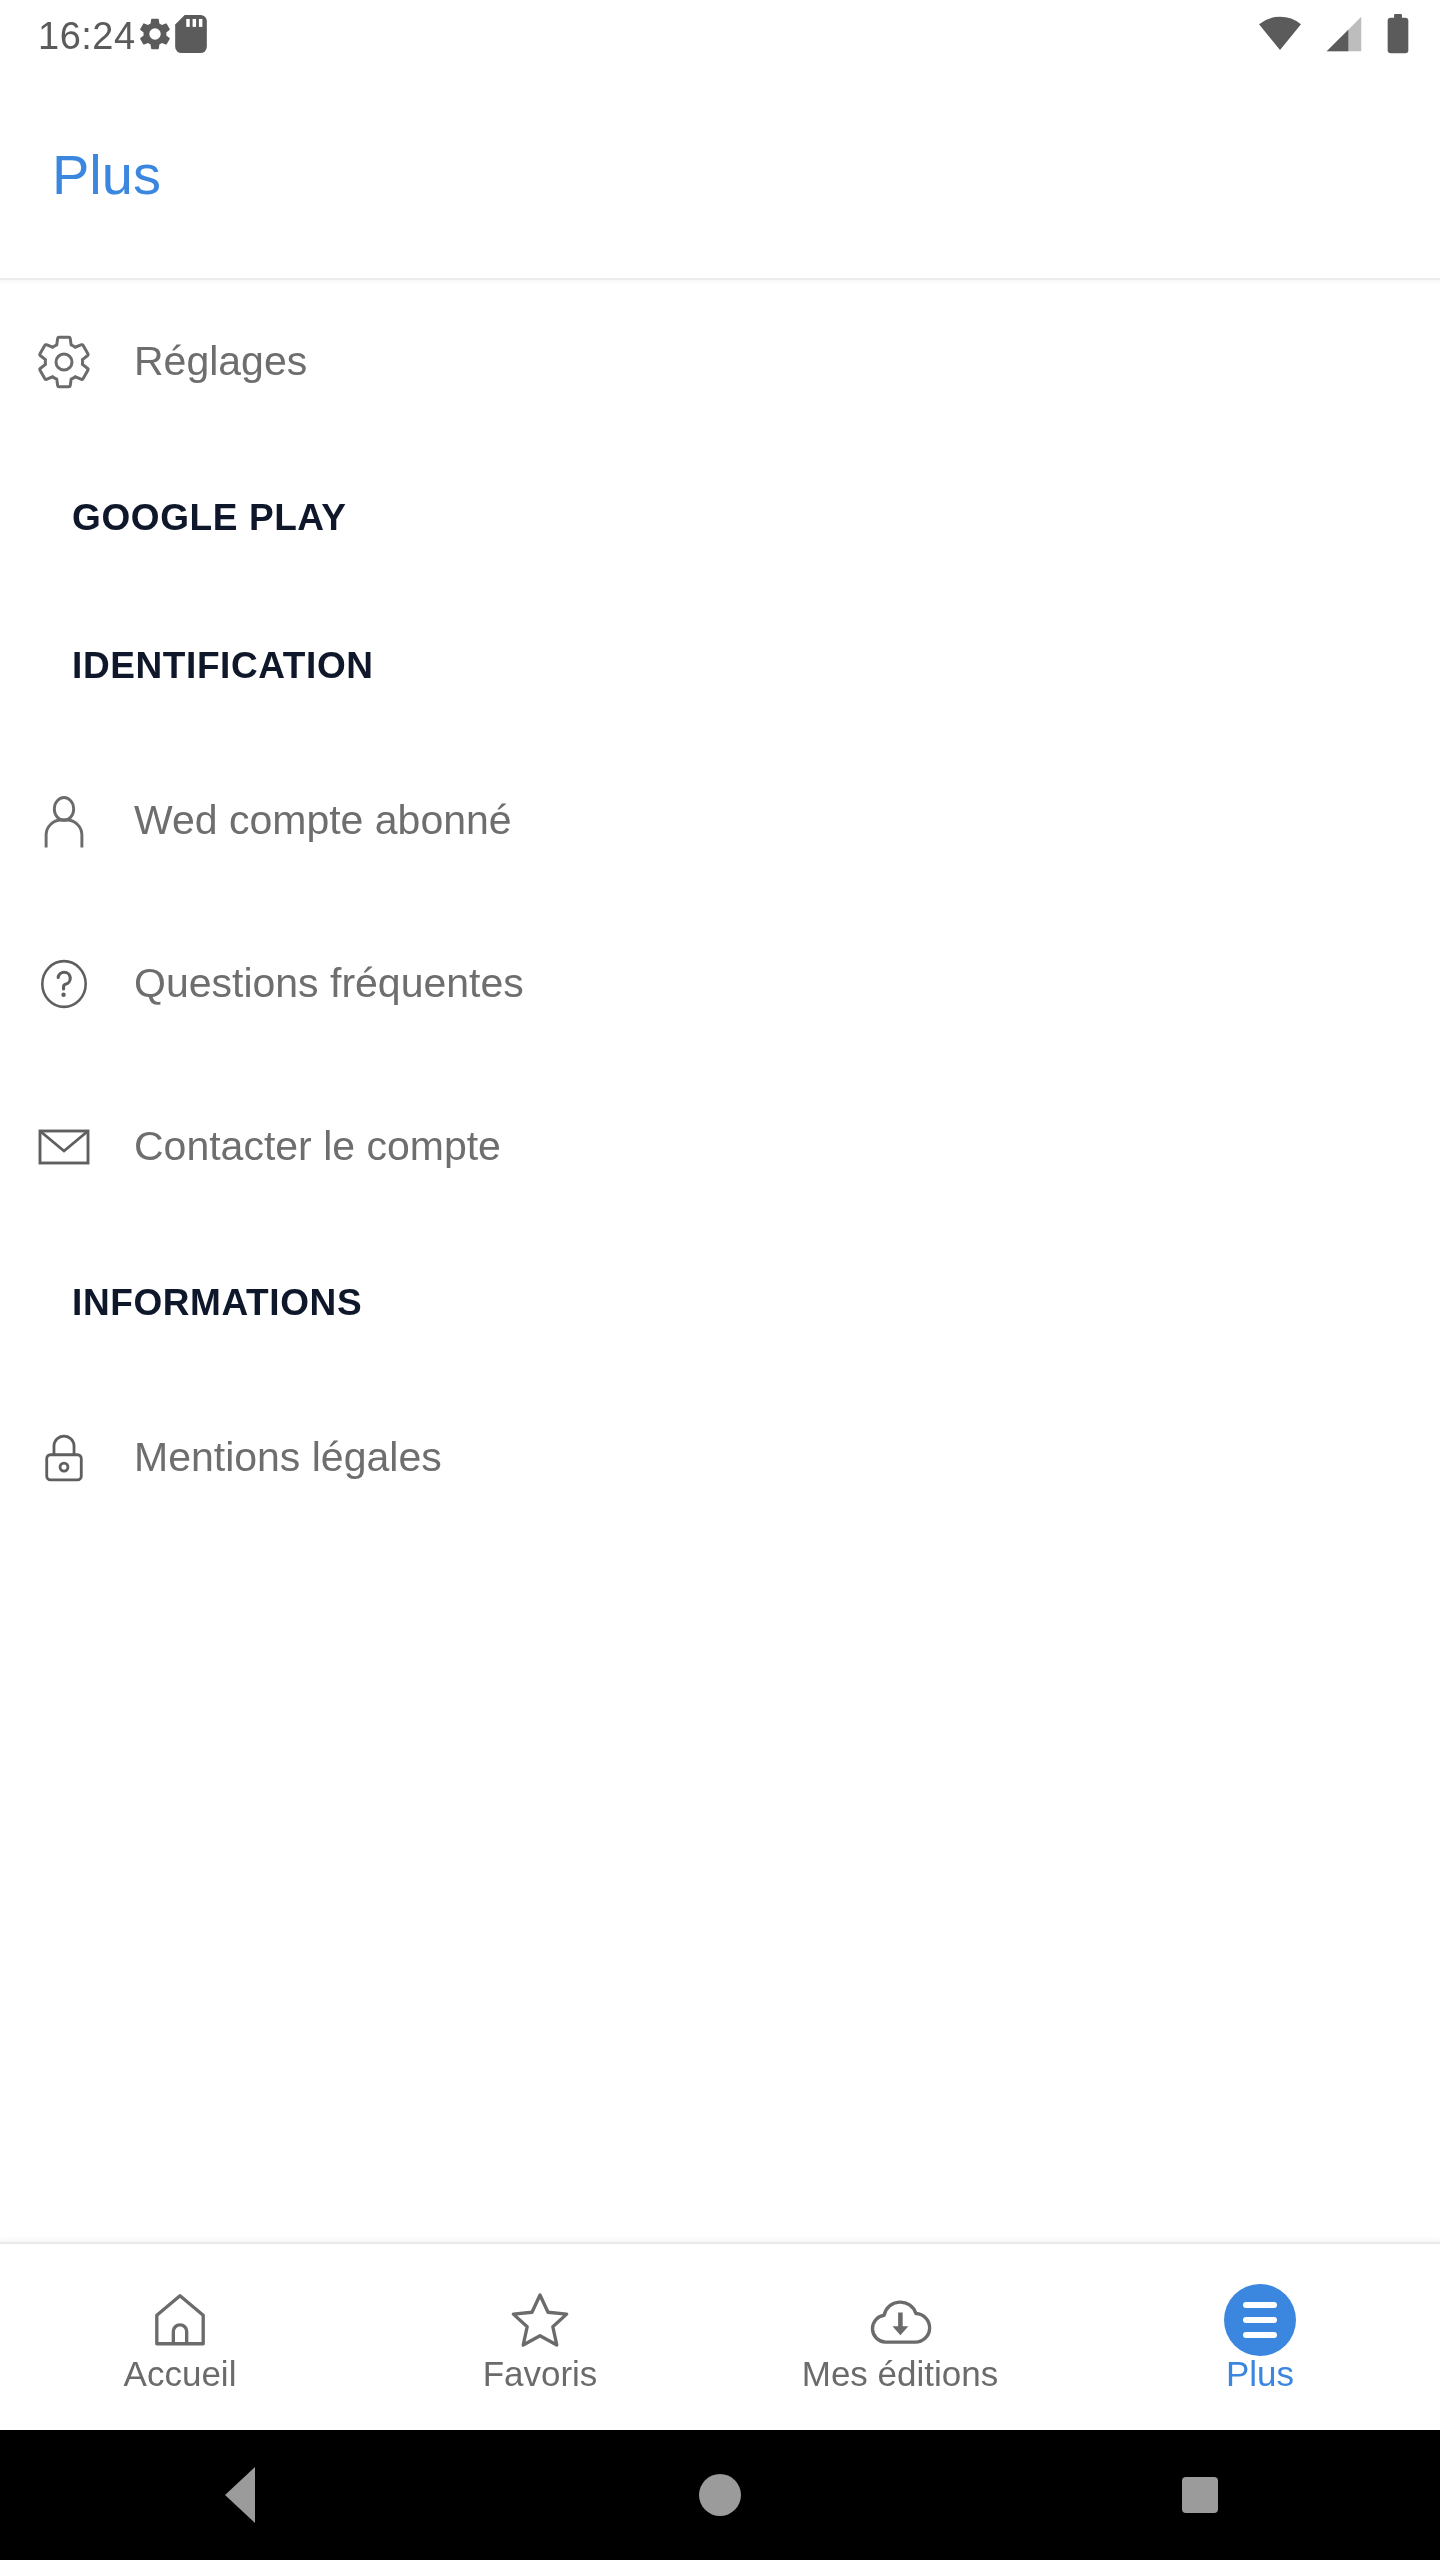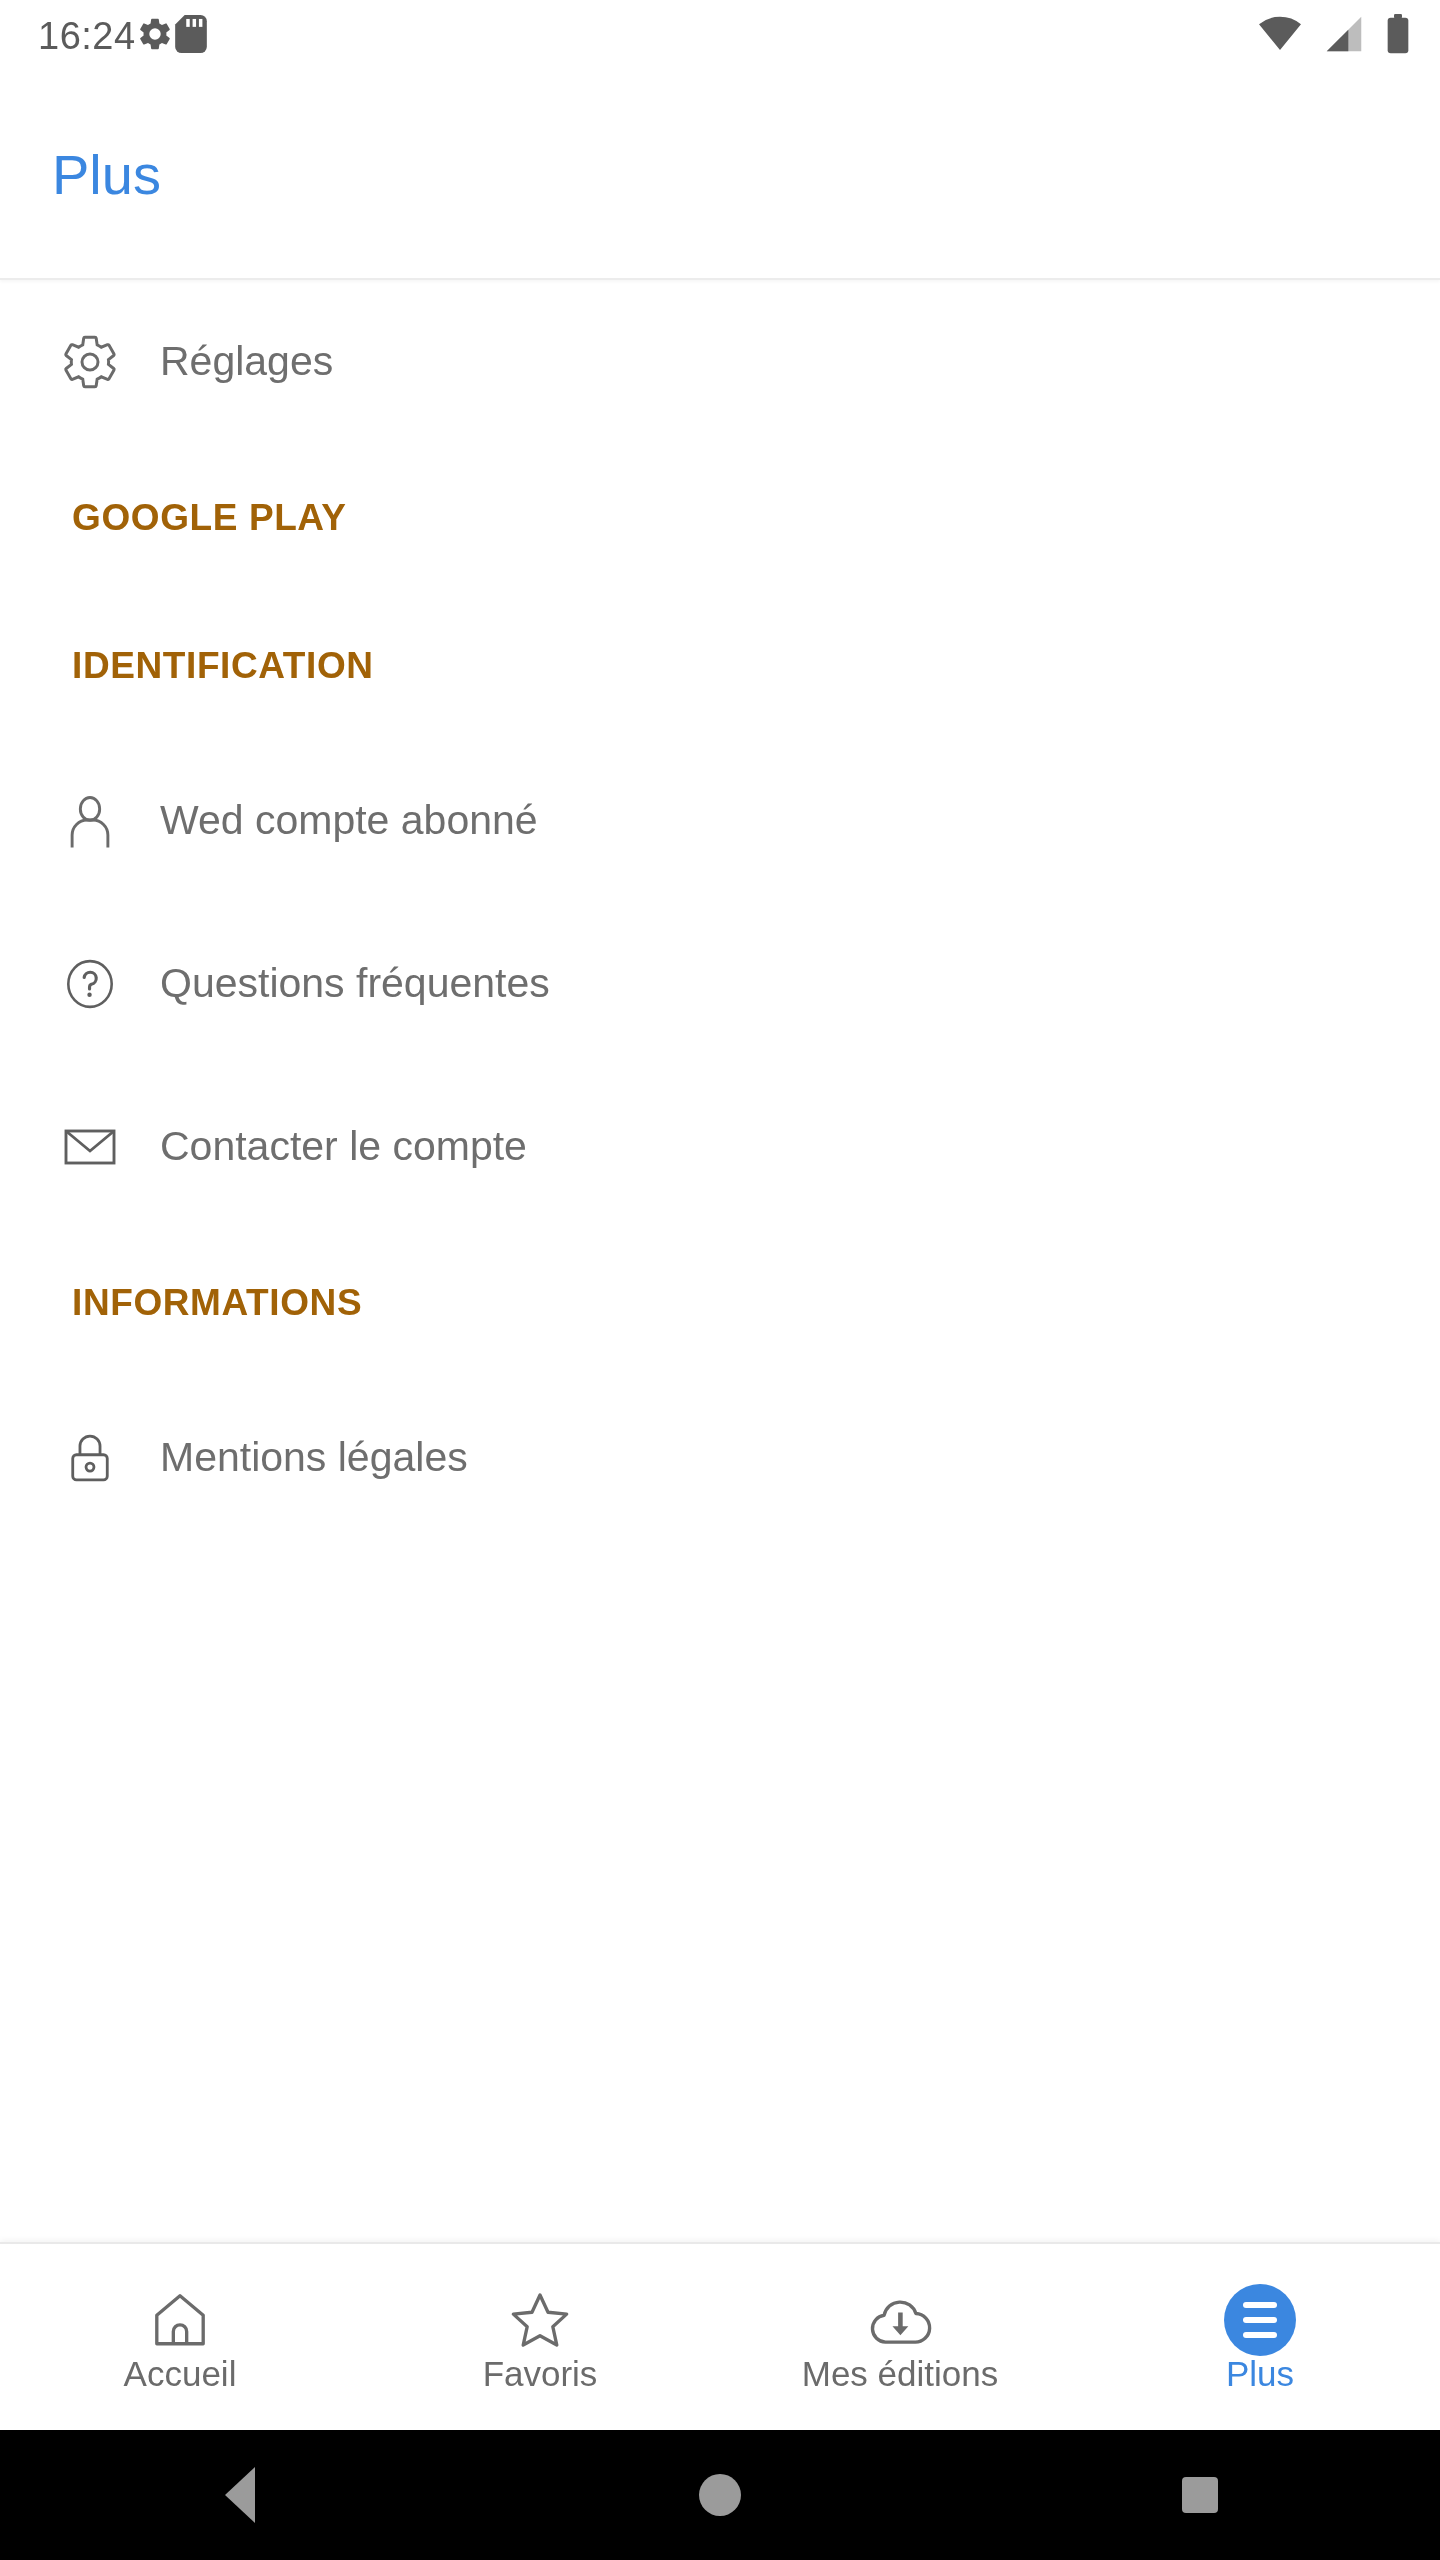--- a/index.html
+++ b/index.html
@@ -79,21 +79,21 @@
     position: relative;
     background: #ffffff;
   }
   .list {
     padding-top: 0;
   }
   .row {
     height: 163px;
     display: flex;
     align-items: center;
-    padding-left: 58px;
+    padding-left: 32px;
     box-sizing: border-box;
   }
   .row-icon {
     width: 64px;
     min-width: 64px;
     height: 64px;
     display: flex;
     align-items: center;
     justify-content: center;
     margin-right: 38px;
@@ -108,21 +108,21 @@
   .section-header {
     height: 148px;
     display: flex;
     align-items: center;
     padding-left: 72px;
     box-sizing: border-box;
   }
   .section-header-text {
     font-size: 37px;
     font-weight: 700;
-    color: #a16207;
+    color: #0f172a;
     letter-spacing: 0.6px;
     line-height: 1;
   }
 
   
   .bottom-nav {
     flex: 0 0 186px;
     height: 186px;
     display: flex;
     background: #ffffff;

